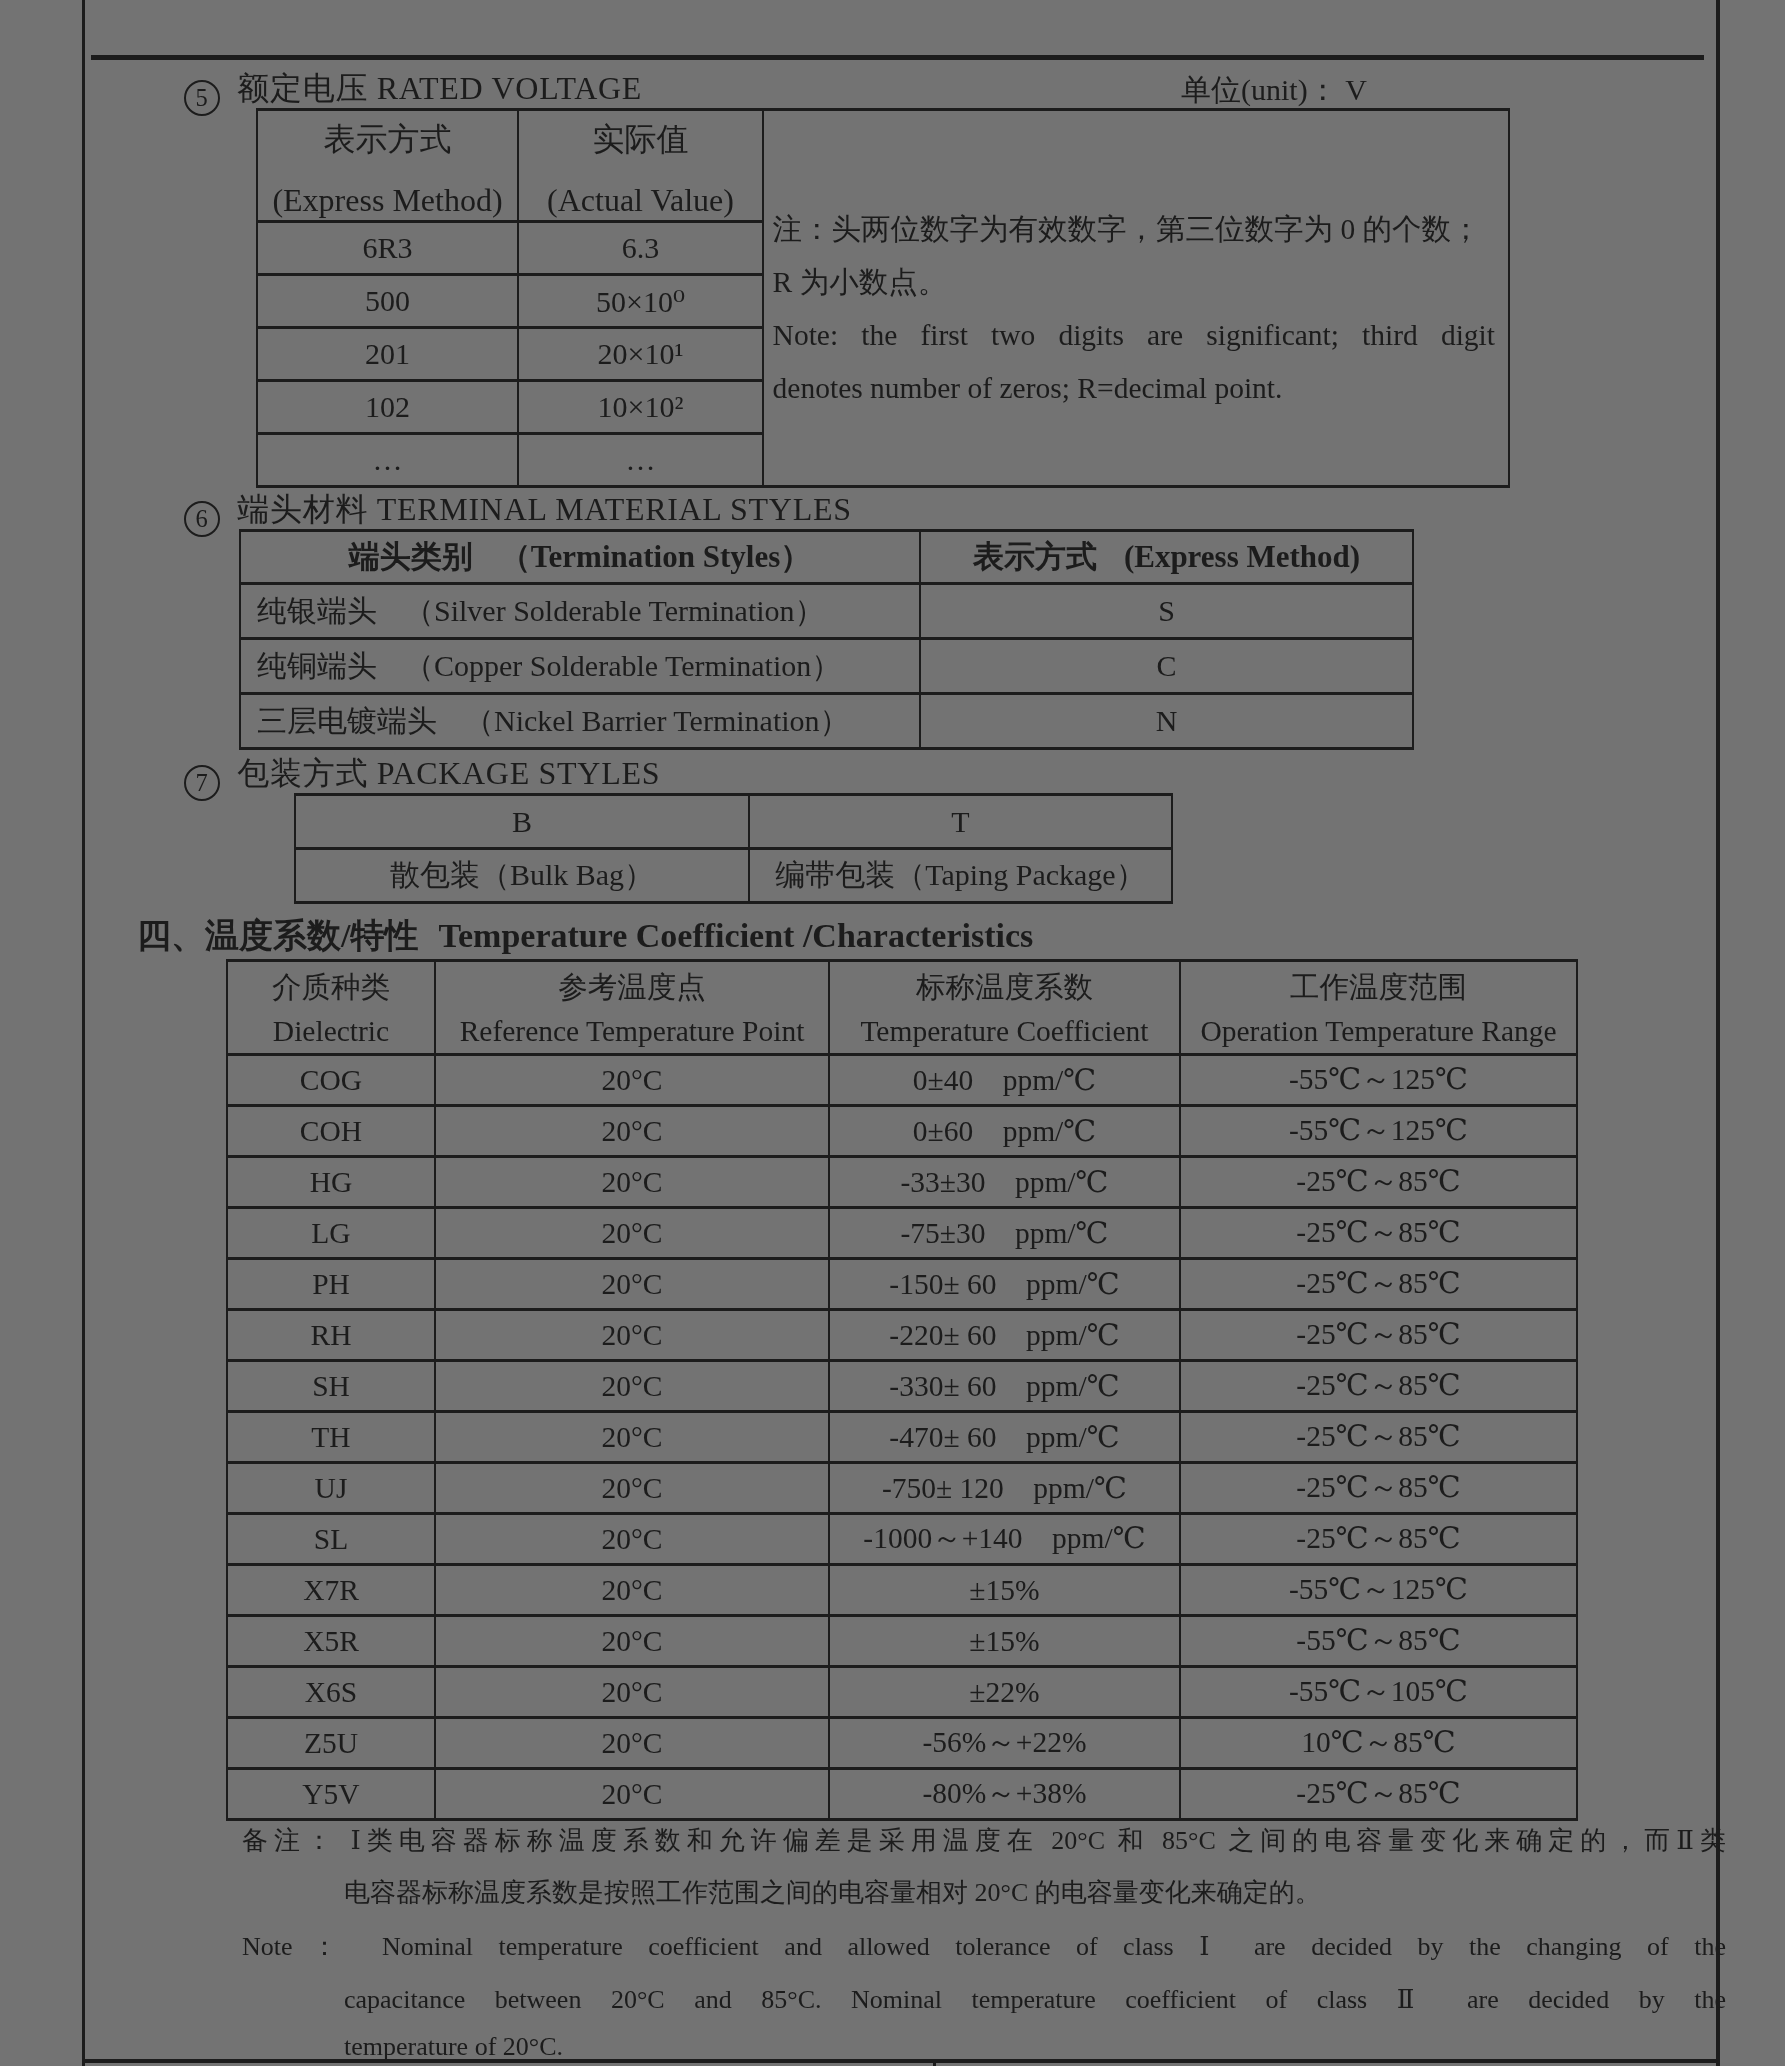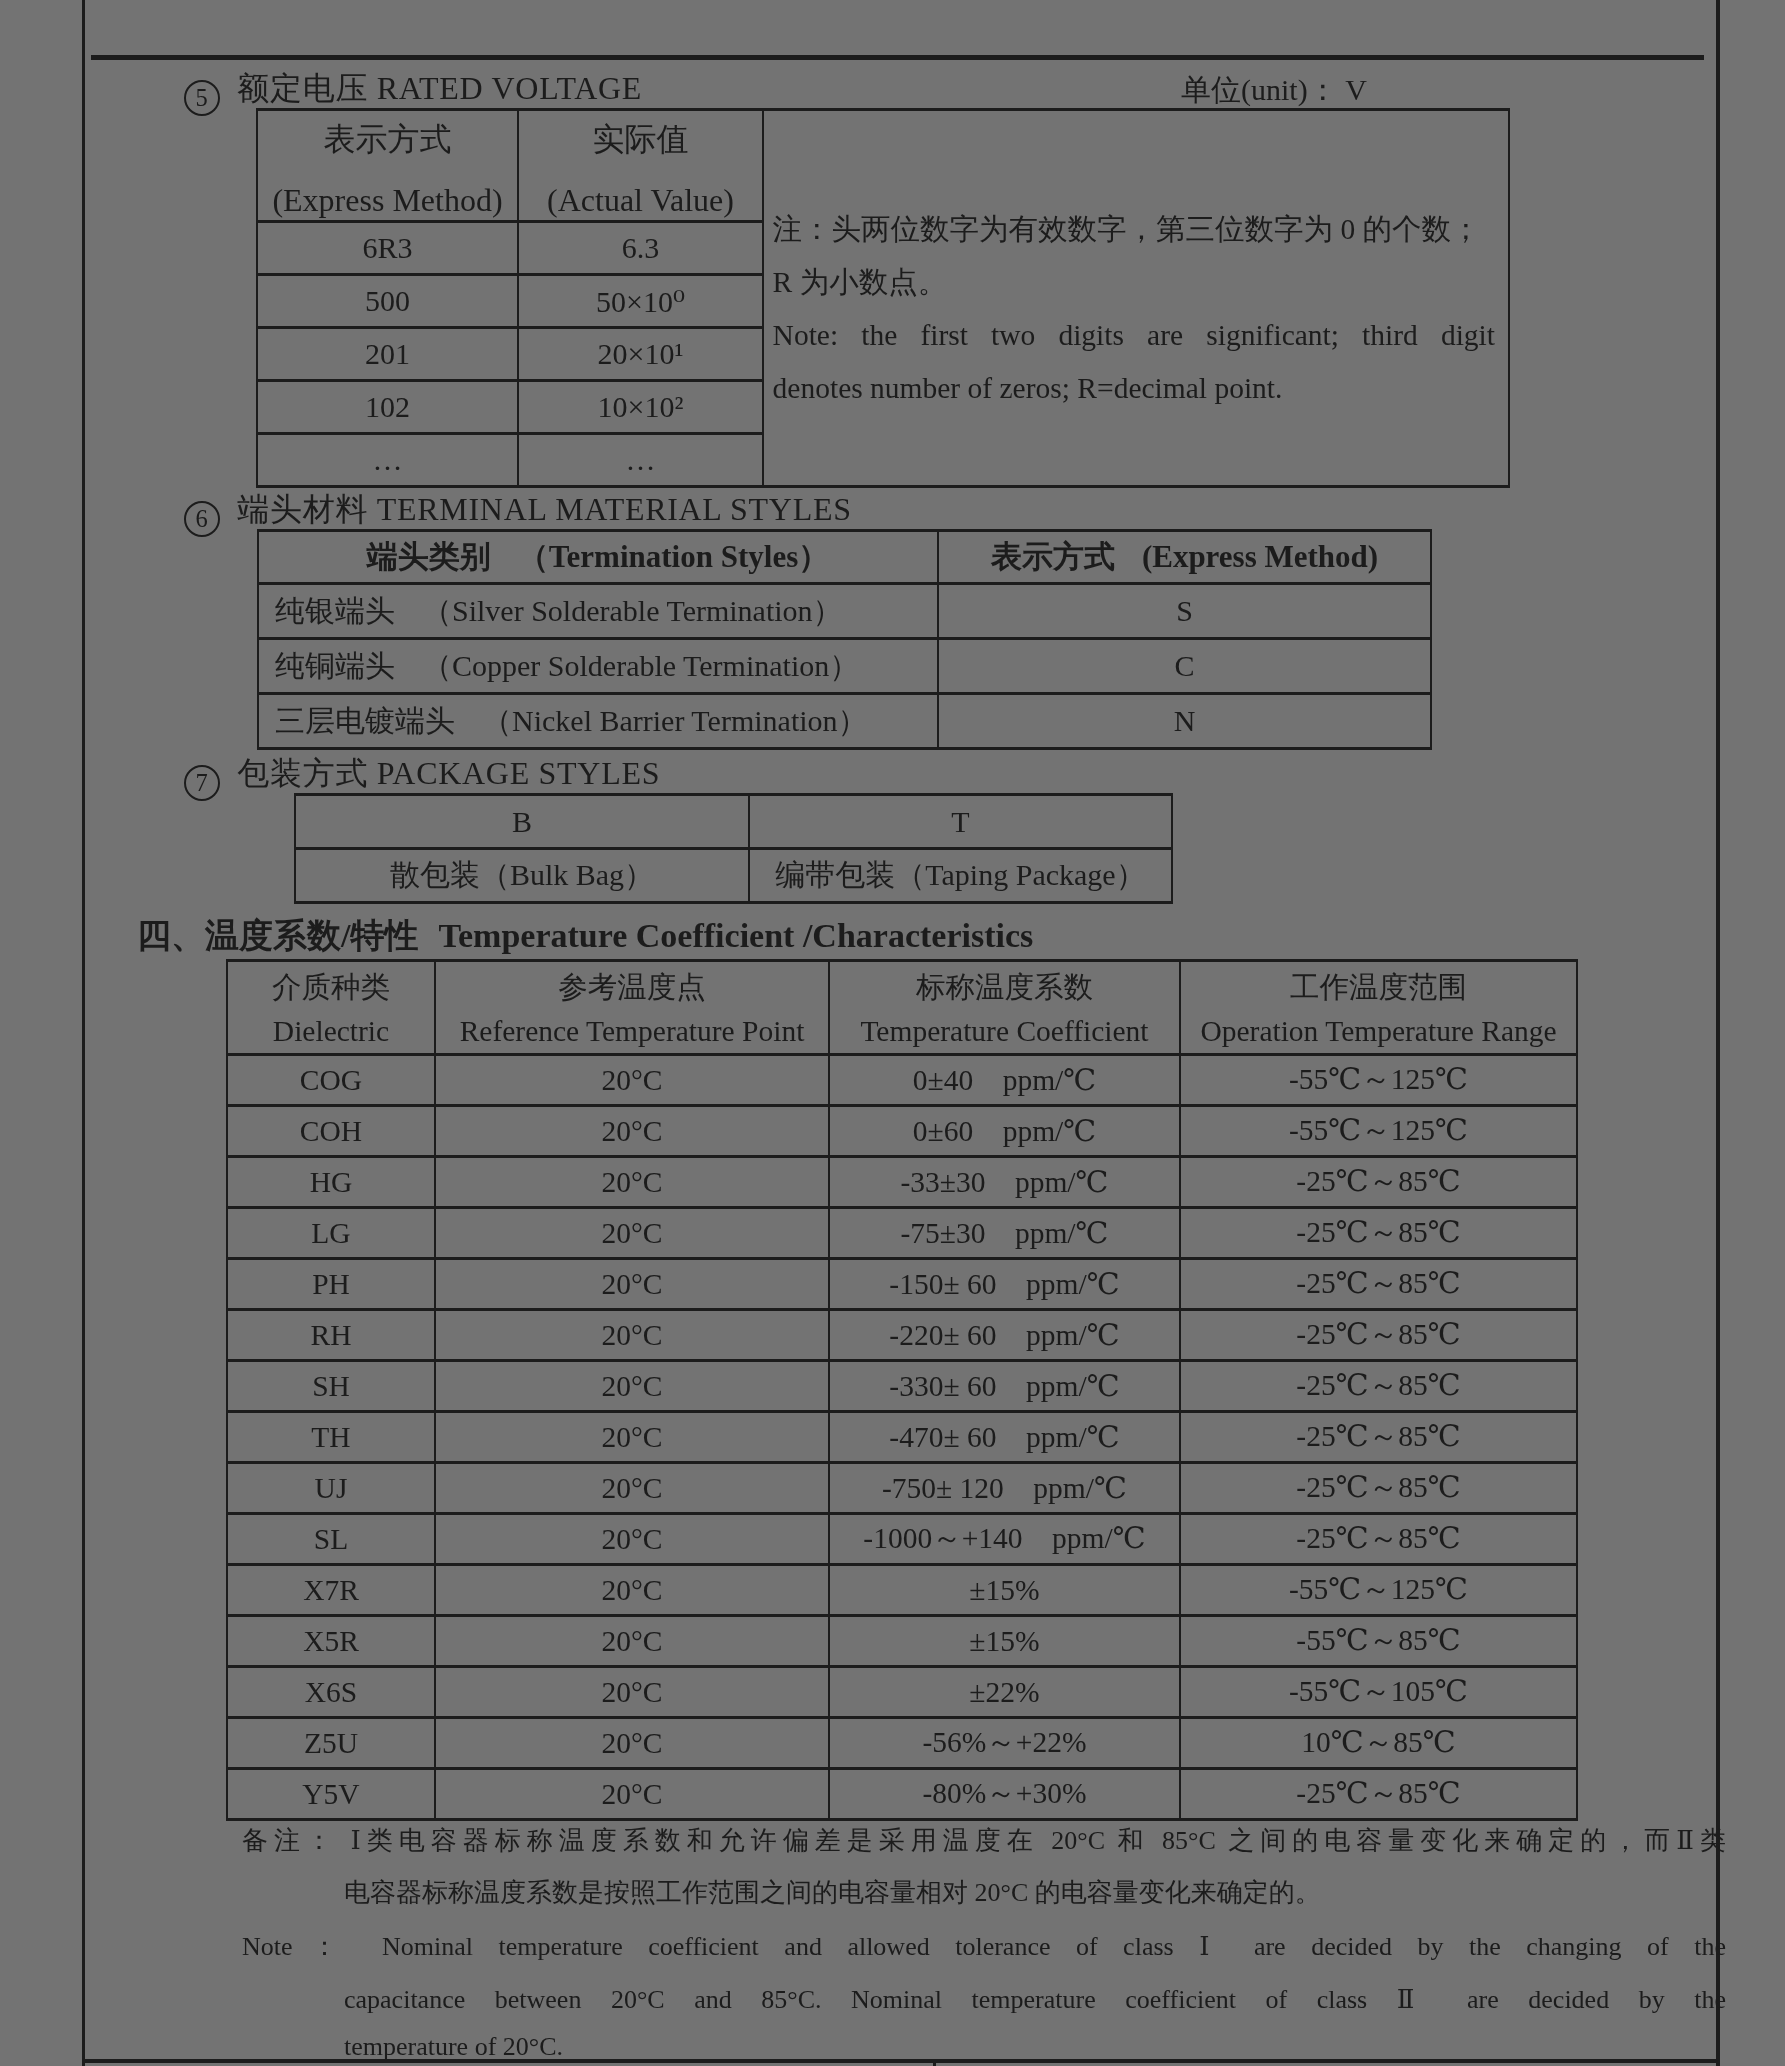--- a/index.html
+++ b/index.html
@@ -41,21 +41,21 @@
   .rv-head .l2{margin-top:20px;}
   .rv-note{
     width:746px;box-sizing:border-box;border:2.2px solid #1c1c1c;border-left:none;
     border-top-width:3.6px;border-bottom-width:3.6px;
     padding:92px 13px 0 8.6px;
   }
   .rvn-line{font-size:29.5px;line-height:53px;white-space:nowrap;}
   .rvn-just{white-space:normal;text-align:justify;text-align-last:justify;}
 
   
-  .term-table{left:257px;top:529px;width:1173px;}
+  .term-table{left:239px;top:529px;width:1173px;}
   .term-table td{height:52px;}
   .term-table .hrow td{height:50px;font-weight:bold;font-size:31px;}
   .term-table .tl{text-align:left;padding-left:16px;}
   .cnspan{margin-right:27px;}
 
   
   .pkg-table{left:294px;top:793px;width:876px;}
   .pkg-table td{height:51px;}
 
   
@@ -303,21 +303,21 @@
     </tr>
     <tr>
       <td>Z5U</td>
       <td>20°C</td>
       <td>-56%～+22%</td>
       <td>10℃～85℃</td>
     </tr>
     <tr>
       <td>Y5V</td>
       <td>20°C</td>
-      <td>-80%～+30%</td>
+      <td>-80%～+38%</td>
       <td>-25℃～85℃</td>
     </tr>
   </tbody>
     </table>
 
   <div class="abs fnote fnote-just" style="left:200px;top:1823px;width:1484px;">备注： Ⅰ类电容器标称温度系数和允许偏差是采用温度在 20°C 和 85°C 之间的电容量变化来确定的，而Ⅱ类</div>
   <div class="abs fnote" style="left:302px;top:1875px;">电容器标称温度系数是按照工作范围之间的电容量相对 20°C 的电容量变化来确定的。</div>
   <div class="abs fnote fnote-just" style="left:200px;top:1929px;width:1484px;">Note： Nominal temperature coefficient and allowed tolerance of class Ⅰ are decided by the changing of the</div>
   <div class="abs fnote fnote-just" style="left:302px;top:1982px;width:1382px;">capacitance between 20°C and 85°C. Nominal temperature coefficient of class Ⅱ are decided by the</div>
   <div class="abs fnote" style="left:302px;top:2029px;">temperature of 20°C.</div>

